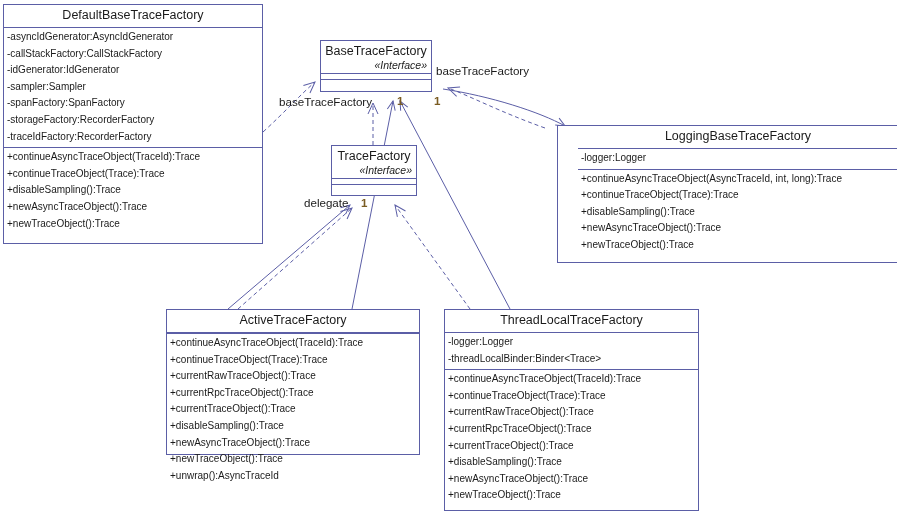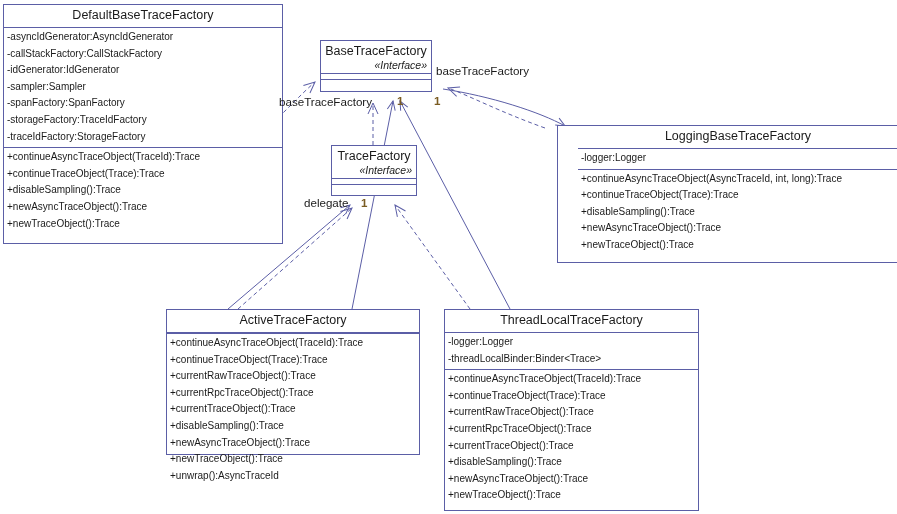--- a/index.html
+++ b/index.html
@@ -100,33 +100,33 @@
      TraceFactory delegate association (solid, open arrow) --&gt;
     <path d="M228,309 L350,205" fill="none" stroke="#5b5ea6" stroke-width="1" marker-end="url(#openArrow)"></path>
 
     
     <path d="M238,309 L352,208" fill="none" stroke="#5b5ea6" stroke-width="1" stroke-dasharray="4,3" marker-end="url(#hollowTri)"></path>
 
     
     <path d="M470,309 L395,205" fill="none" stroke="#5b5ea6" stroke-width="1" stroke-dasharray="4,3" marker-end="url(#hollowTri)"></path>
   </svg>
 
-  <div class="uml-class" style="left:3px;top:4px;width:280px;height:240px;">
+  <div class="uml-class" style="left:3px;top:4px;width:260px;height:240px;">
     <div class="cls-name">
       <span>DefaultBaseTraceFactory</span>
     </div>
     <div class="cls-sep"></div>
     <div class="cls-compartment">
       <div class="member">-asyncIdGenerator:AsyncIdGenerator</div>
       <div class="member">-callStackFactory:CallStackFactory</div>
       <div class="member">-idGenerator:IdGenerator</div>
       <div class="member">-sampler:Sampler</div>
       <div class="member">-spanFactory:SpanFactory</div>
-      <div class="member">-storageFactory:TraceIdFactory</div>
-      <div class="member">-traceIdFactory:StorageFactory</div>
+      <div class="member">-storageFactory:RecorderFactory</div>
+      <div class="member">-traceIdFactory:RecorderFactory</div>
     </div>
     <div class="cls-sep"></div>
     <div class="cls-compartment">
       <div class="member">+continueAsyncTraceObject(TraceId):Trace</div>
       <div class="member">+continueTraceObject(Trace):Trace</div>
       <div class="member">+disableSampling():Trace</div>
       <div class="member">+newAsyncTraceObject():Trace</div>
       <div class="member">+newTraceObject():Trace</div>
     </div>
   </div>

